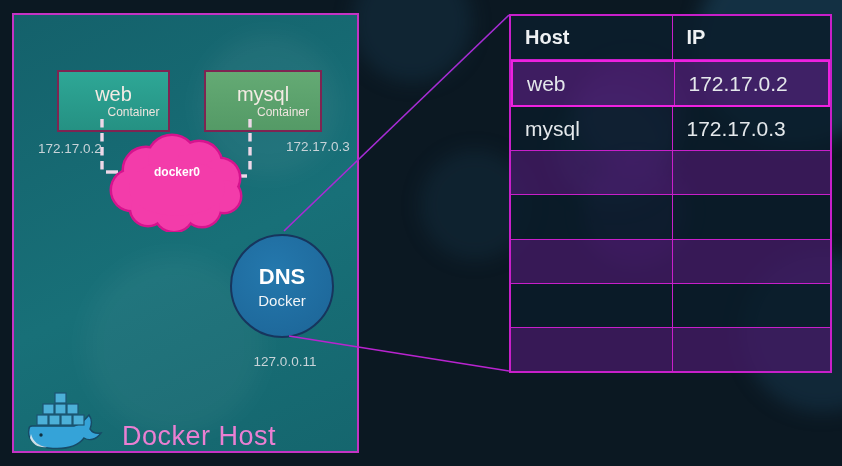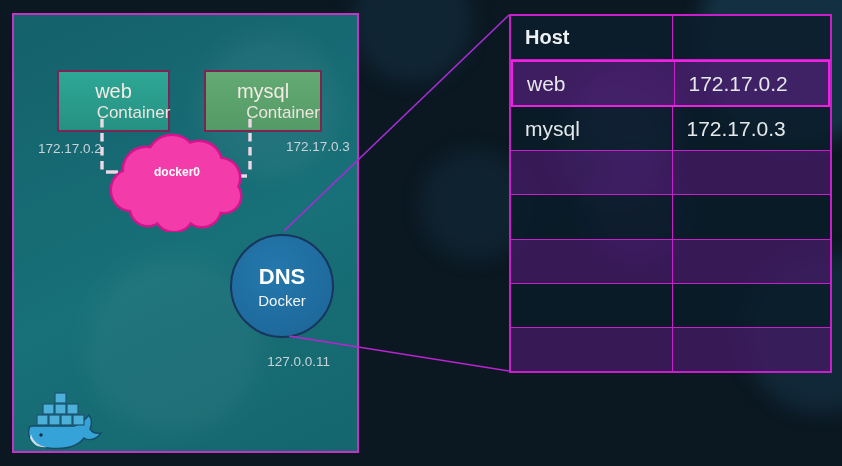--- a/index.html
+++ b/index.html
@@ -29,26 +29,26 @@
   .h2{left:70px;top:240px;width:180px;height:180px;background:rgba(255,255,255,.04);}
 
   .cbox{
     position:absolute;top:55px;height:62px;box-sizing:border-box;
     border:2.5px solid #7e2452;display:flex;flex-direction:column;
     align-items:center;justify-content:center;line-height:1.15;
   }
   .cbox-web{left:43px;width:113px;background:linear-gradient(180deg,#2ea796,#259183);}
   .cbox-mysql{left:190px;width:118px;background:linear-gradient(180deg,#64aa74,#549a66);}
   .cbox .box-name{font-size:20px;color:#f4ebe4;}
-  .cbox .box-sub{font-size:17px;color:#eee4de;margin-left:40px;}
+  .cbox .box-sub{font-size:12px;color:#eee4de;margin-left:40px;}
 
   .ip-label{position:absolute;font-size:13.5px;color:#c8d3d8;white-space:nowrap;}
   .ip-web{left:24px;top:126px;}
   .ip-mysql{left:272px;top:124px;}
-  .ip-dns{left:238px;top:352px;width:90px;text-align:right;}
+  .ip-dns{left:238px;top:352px;width:90px;text-align:center;}
 
   .cloud-wrap{position:absolute;left:100px;top:126px;width:150px;height:104px;}
   .bridge-label{
     position:absolute;left:100px;top:162px;width:150px;text-align:center;
     font-size:12px;font-weight:600;color:#ffffff;
   }
 
   .dns-circle{
     position:absolute;left:228px;top:232px;width:104px;height:104px;border-radius:50%;
     background:radial-gradient(circle at 42% 35%,#2478ad,#1c6496);
@@ -170,30 +170,32 @@
         <rect x="11" y="25" width="11" height="10"></rect>
           <rect x="23" y="25" width="11" height="10"></rect>
         <rect x="35" y="25" width="11" height="10"></rect>
           <rect x="47" y="25" width="11" height="10"></rect>
         <rect x="17" y="14" width="11" height="10"></rect>
           <rect x="29" y="14" width="11" height="10"></rect>
         <rect x="41" y="14" width="11" height="10"></rect>
         <rect x="29" y="3" width="11" height="10"></rect>
       </g>
     </svg>
+    <div class="docker-host-label" style="left:108px;top:406px;">Docker Host</div>
   </div>
 
   <svg class="overlay" width="842" height="466" viewBox="0 0 842 466">
     <line x1="284" y1="231" x2="509" y2="15" stroke="#a62cd4" stroke-width="1.7"></line>
     <line x1="289" y1="336" x2="509" y2="371" stroke="#b824cf" stroke-width="1.7"></line>
   </svg>
 
   <div class="ip-table">
     <div class="t-row t-header">
       <div class="t-cell">Host</div>
+      <div class="t-cell">IP</div>
     </div>
     <div class="t-row t-highlight">
       <div class="t-cell">web</div>
       <div class="t-cell">172.17.0.2</div>
     </div>
     <div class="t-row r-dark">
       <div class="t-cell">mysql</div>
       <div class="t-cell">172.17.0.3</div>
     </div>
     <div class="t-row r-purple">

